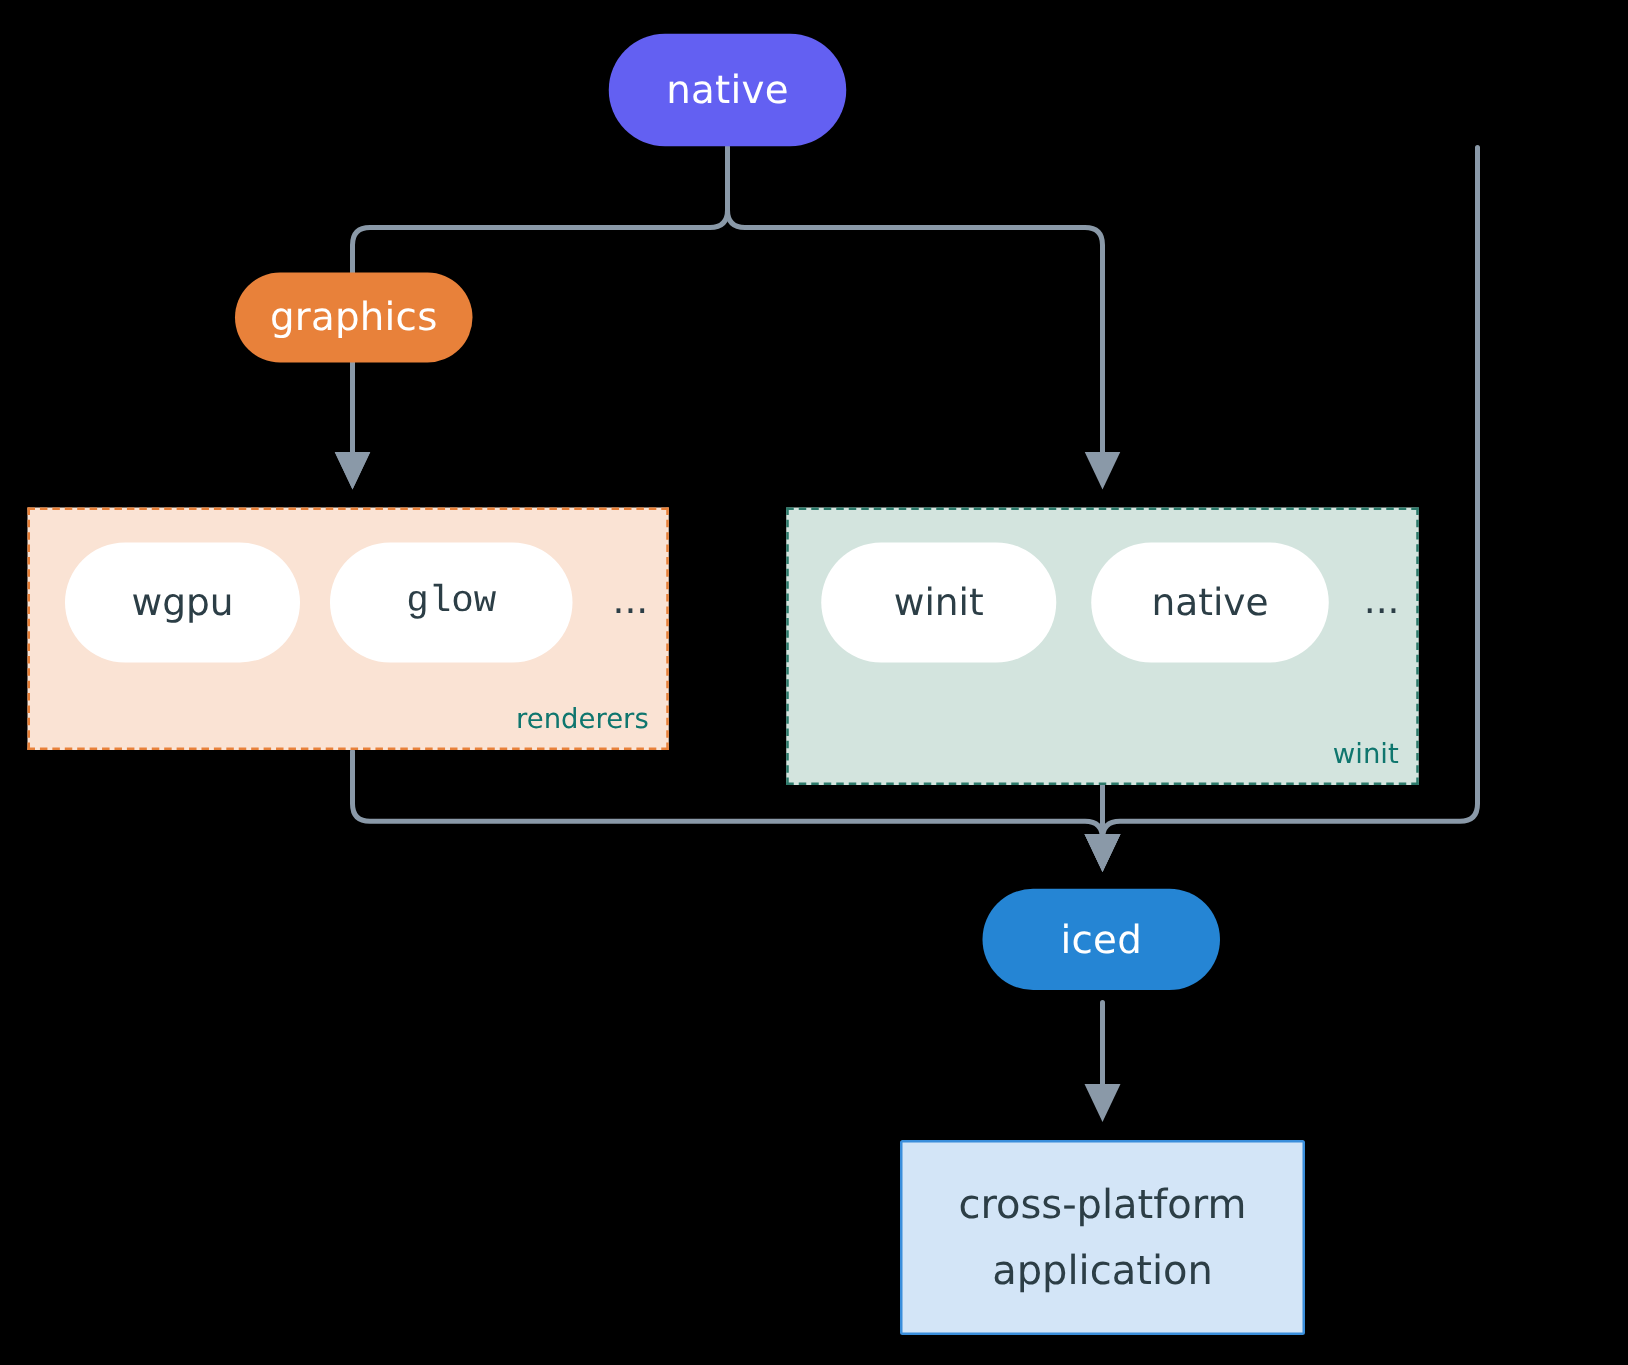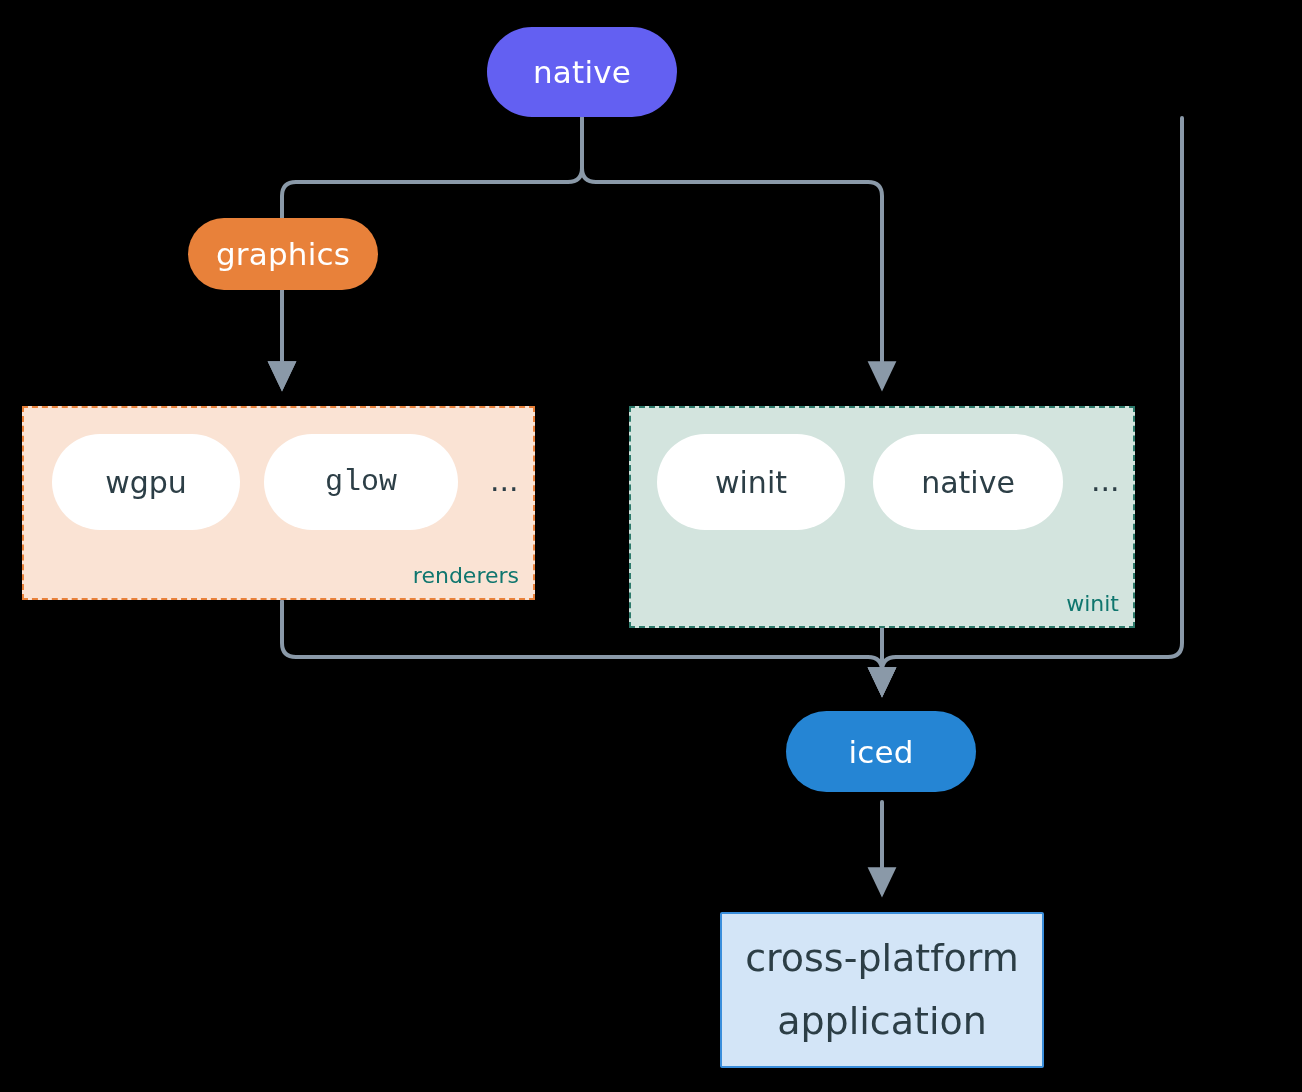--- a/index.html
+++ b/index.html
@@ -127,21 +127,21 @@
   
   .node-app {
     left: 720px;
     top: 912px;
     width: 324px;
     height: 156px;
     background: #D3E5F7;
     border: 2px solid #3A8EDB;
     border-radius: 2px;
     color: #2C3E46;
-    font-size: 38px;
+    font-size: 32px;
     line-height: 1.65;
     flex-direction: column;
   }
 </style>
 </head>
 <body>
 
 <div id="canvas">
 
   <svg class="edges" viewBox="0 0 1302 1092" width="1302" height="1092">

